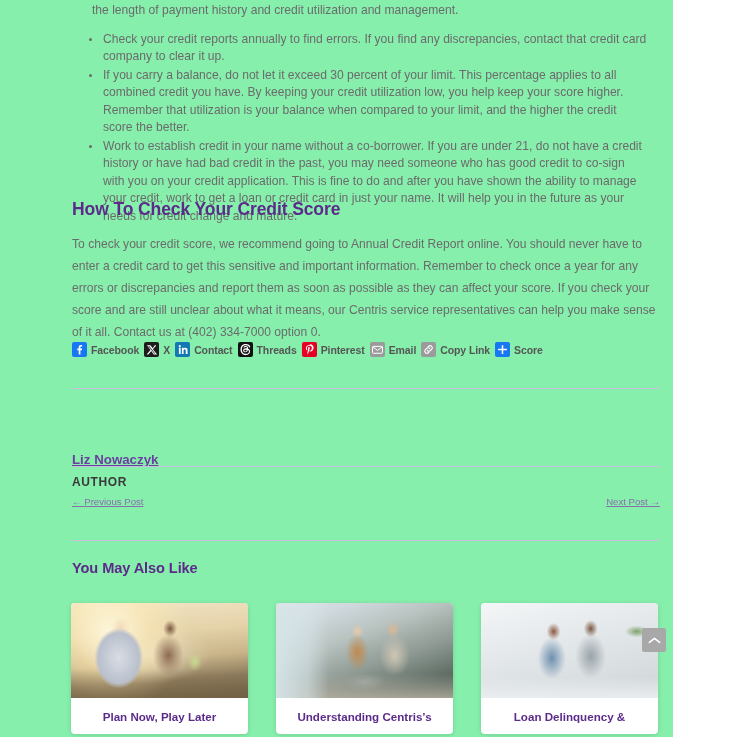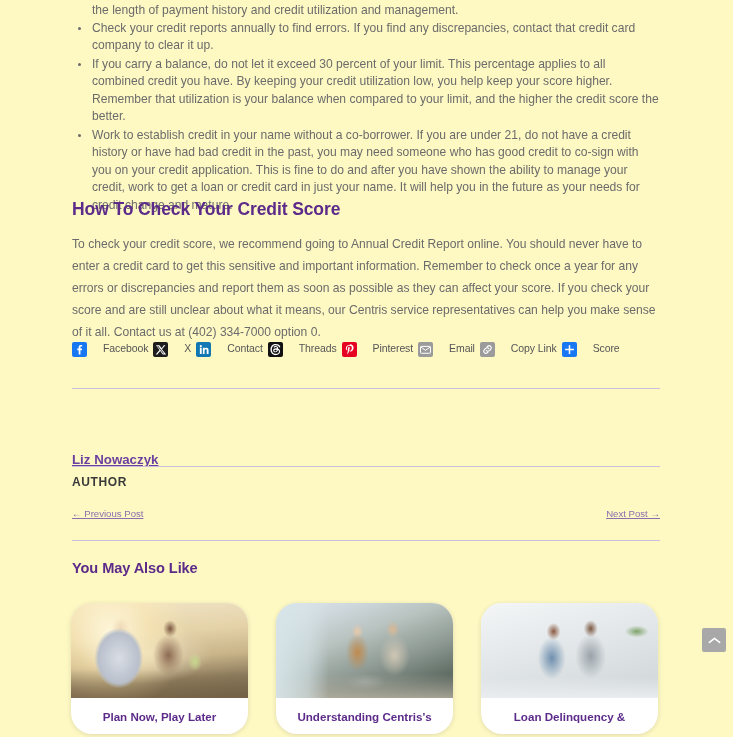--- a/index.html
+++ b/index.html
@@ -6,43 +6,43 @@
   * { box-sizing: border-box; }
   html, body {
     margin: 0; padding: 0;
     width: 733px; height: 737px;
     overflow: hidden;
     background: #ffffff;
     font-family: "Liberation Sans", sans-serif;
   }
   #page {
     position: relative;
-    width: 733px; height: 737px;
-    background: #fef9c3;
+    width: 673px; height: 737px;
+    background: #86efac;
     overflow: hidden;
   }
   .content {
     position: absolute;
     left: 72px;
     top: 0;
     width: 588px;
   }
 
   
   .tail-line {
     font-size: 12.1px;
     line-height: 17.5px;
     color: #6b6b6b;
     padding-left: 20px;
     margin: 0;
     padding-top: 2px;
   }
   ul.bullets {
     list-style: none;
-    margin: 0;
+    margin: 11px;
     padding: 0;
   }
   ul.bullets li {
     position: relative;
     padding-left: 20px;
     font-size: 12.1px;
     line-height: 17.5px;
     color: #6b6b6b;
     margin-bottom: 1px;
   }
@@ -72,24 +72,25 @@
   }
 
   
   .share-row {
     display: flex;
     align-items: center;
     gap: 5px;
   }
   .share-btn {
     display: inline-flex;
-    align-items: flex-start;
-    gap: 16px;
+    align-items: center;
+    gap: 4px;
     cursor: pointer;
     text-decoration: none;
+    font-weight: bold;
   }
   .share-ico {
     width: 15px; height: 15px;
     border-radius: 2px;
     display: inline-flex;
     align-items: center;
     justify-content: center;
     flex: 0 0 auto;
   }
   .share-ico svg { display: block; }
@@ -147,21 +148,21 @@
     font-weight: bold;
     margin: 0;
     letter-spacing: -0.1px;
   }
   .cards {
     display: flex;
     gap: 28px;
   }
   .card {
     width: 177px;
-    border-radius: 21px;
+    border-radius: 4px;
     overflow: hidden;
     background: #fff;
     box-shadow: 0 1px 5px rgba(0,0,0,0.13);
     cursor: pointer;
   }
   .card-img {
     width: 177px;
     height: 95px;
     position: relative;
     overflow: hidden;
@@ -346,21 +347,21 @@
     <div style="margin-top:22px;">
       <a class="author-name">Liz Nowaczyk</a>
       <div class="author-role">AUTHOR</div>
     </div>
   </div>
 
   <div class="content" style="top:466px;">
     <hr class="divider">
   </div>
 
-  <div class="content post-nav" style="top:508px;">
+  <div class="content post-nav" style="top:496px;">
     <a class="nav-link">← Previous Post</a>
     <a class="nav-link">Next Post →</a>
   </div>
 
   <div class="content" style="top:540px;">
     <hr class="divider">
   </div>
 
   <div class="content" style="top:560px;">
     <h3 class="related-heading">You May Also Like</h3>

